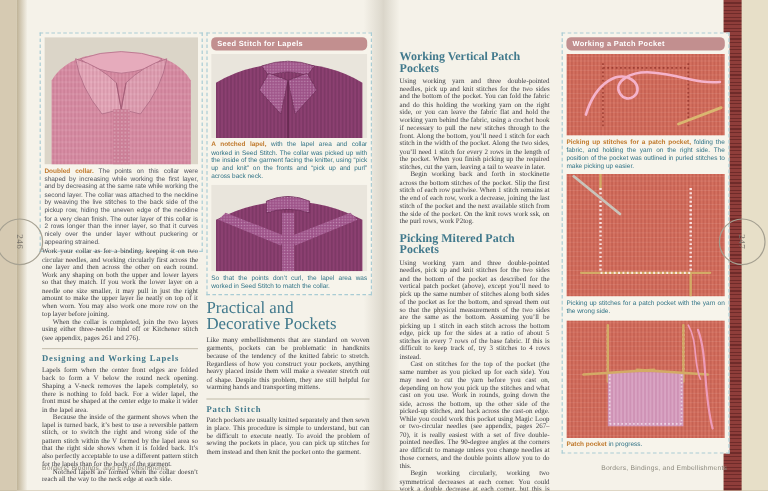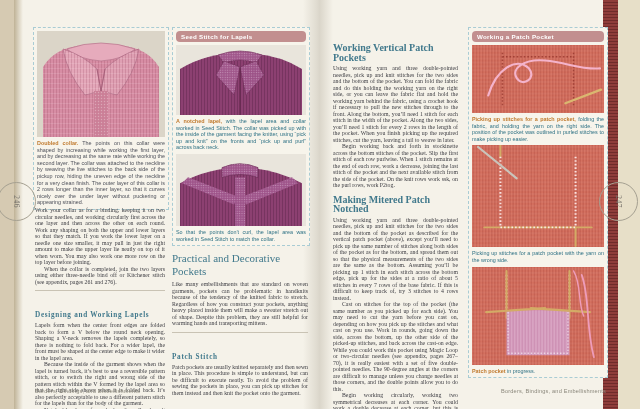--- a/index.html
+++ b/index.html
@@ -8,23 +8,23 @@
   .paper-left-curve{position:absolute;left:14px;top:0;width:9px;height:409px;z-index:2;background:linear-gradient(90deg,#bfb296,rgba(245,242,233,0));}
   .gutter{position:absolute;left:303px;top:0;width:30px;height:409px;z-index:2;background:linear-gradient(90deg,rgba(0,0,0,0),rgba(96,84,60,0.14) 45%,rgba(96,84,60,0.18) 55%,rgba(0,0,0,0));}
   .edge-red{position:absolute;left:603px;top:0;width:15px;height:409px;z-index:2;background:repeating-linear-gradient(180deg,#8f3d3a 0 2px,#6f2b2a 2px 3px);}
   .bg-right{position:absolute;left:618px;top:0;width:22px;height:409px;z-index:1;background:#e7dfc8;}
   .tab{position:absolute;width:37px;height:37px;border:1px solid #a5a091;border-radius:50%;z-index:5;}
   .tab-num{position:absolute;inset:0;display:flex;align-items:center;justify-content:center;transform:rotate(90deg);font:7.5px "Liberation Serif",serif;color:#75716a;letter-spacing:0.5px;}
   .abs{position:absolute;z-index:3;}
   .body-text{font:5.8px/6.5px "Liberation Serif",serif;color:#3c3c42;text-align:justify;}
   .p{margin:0;text-indent:9px;}
   .p.noind{text-indent:0;}
-  .chead{font-weight:bold;font-size:7.2px;line-height:8px;color:#41798c;letter-spacing:0.7px;border-top:1px solid #c9c3b4;padding-top:20px;margin:5px 0 3px;font-family:"Liberation Serif",serif;}
+  .chead{font-weight:bold;font-size:7.2px;line-height:8px;color:#41798c;letter-spacing:0.7px;border-top:1px solid #c9c3b4;padding-top:4px;margin:5px 0 3px;font-family:"Liberation Serif",serif;}
   .bhead{font-weight:bold;font-size:10px;line-height:9.5px;color:#41798c;margin:16px 0 3px;font-family:"Liberation Serif",serif;}
-  .ahead{font-weight:normal;font-size:11px;line-height:12.5px;color:#41798c;margin:0 0 4px;font-family:"Liberation Serif",serif;}
+  .ahead{font-weight:normal;font-size:14px;line-height:12.5px;color:#41798c;margin:0 0 4px;font-family:"Liberation Serif",serif;}
   .figbox{border:1px dashed #a9ccd4;padding:3px;background:#f7f4eb;}
   .caption{font:5.4px/6.6px "Liberation Sans",sans-serif;color:#2f7285;text-align:justify;margin-top:3px;}
   .caption .lead{color:#c07a2e;font-weight:bold;}
   .caption.dark{color:#4d505a;}
   .sb-header{background:#c28f8f;color:#fff;font:bold 6.2px/11px "Liberation Sans",sans-serif;border-radius:4px;padding:0 5px;letter-spacing:0.3px;}
   .photo{display:block;width:100%;margin-top:3px;}
   .footer{font:5.6px "Liberation Sans",sans-serif;color:#8b887c;letter-spacing:0.2px;}
   svg{display:block;}
 </style>
 </head>
@@ -140,21 +140,21 @@
       <p class="p noind">Patch pockets are usually knitted separately and then sewn in place. This procedure is simple to understand, but can be difficult to execute neatly. To avoid the problem of sewing the pockets in place, you can pick up stitches for them instead and then knit the pocket onto the garment.</p>
     </div>
   </div>
 
   <div class="abs" style="left:333px;top:27px;width:125px;">
     <h2 class="bhead">Working Vertical Patch Pockets</h2>
     <div class="body-text">
       <p class="p noind">Using working yarn and three double-pointed needles, pick up and knit stitches for the two sides and the bottom of the pocket. You can fold the fabric and do this holding the working yarn on the right side, or you can leave the fabric flat and hold the working yarn behind the fabric, using a crochet hook if necessary to pull the new stitches through to the front. Along the bottom, you’ll need 1 stitch for each stitch in the width of the pocket. Along the two sides, you’ll need 1 stitch for every 2 rows in the length of the pocket. When you finish picking up the required stitches, cut the yarn, leaving a tail to weave in later.</p>
       <p class="p">Begin working back and forth in stockinette across the bottom stitches of the pocket. Slip the first stitch of each row purlwise. When 1 stitch remains at the end of each row, work a decrease, joining the last stitch of the pocket and the next available stitch from the side of the pocket. On the knit rows work ssk, on the purl rows, work P2tog.</p>
     </div>
-    <h2 class="bhead" style="margin-top:6px;">Making Mitered Patch Notched</h2>
+    <h2 class="bhead" style="margin-top:6px;">Picking Mitered Patch Pockets</h2>
     <div class="body-text">
       <p class="p noind">Using working yarn and three double-pointed needles, pick up and knit stitches for the two sides and the bottom of the pocket as described for the vertical patch pocket (above), except you’ll need to pick up the same number of stitches along both sides of the pocket as for the bottom, and spread them out so that the physical measurements of the two sides are the same as the bottom. Assuming you’ll be picking up 1 stitch in each stitch across the bottom edge, pick up for the sides at a ratio of about 5 stitches in every 7 rows of the base fabric. If this is difficult to keep track of, try 3 stitches to 4 rows instead.</p>
       <p class="p">Cast on stitches for the top of the pocket (the same number as you picked up for each side). You may need to cut the yarn before you cast on, depending on how you pick up the stitches and what cast on you use. Work in rounds, going down the side, across the bottom, up the other side of the picked-up stitches, and back across the cast-on edge. While you could work this pocket using Magic Loop or two-circular needles (see appendix, pages 267–70), it is really easiest with a set of five double-pointed needles. The 90-degree angles at the corners are difficult to manage unless you change needles at those corners, and the double points allow you to do this.</p>
       <p class="p">Begin working circularly, working two symmetrical decreases at each corner. You could work a double decrease at each corner, but this is impractical because it requires shifting stitches between needles before working each decrease. It’s easiest to simply work one decrease at the beginning of each double-pointed needle.</p>
     </div>
   </div>
 
   <div class="abs figbox" style="left:468px;top:27px;width:132px;">
     <div class="sb-header">Working a Patch Pocket</div>
 

